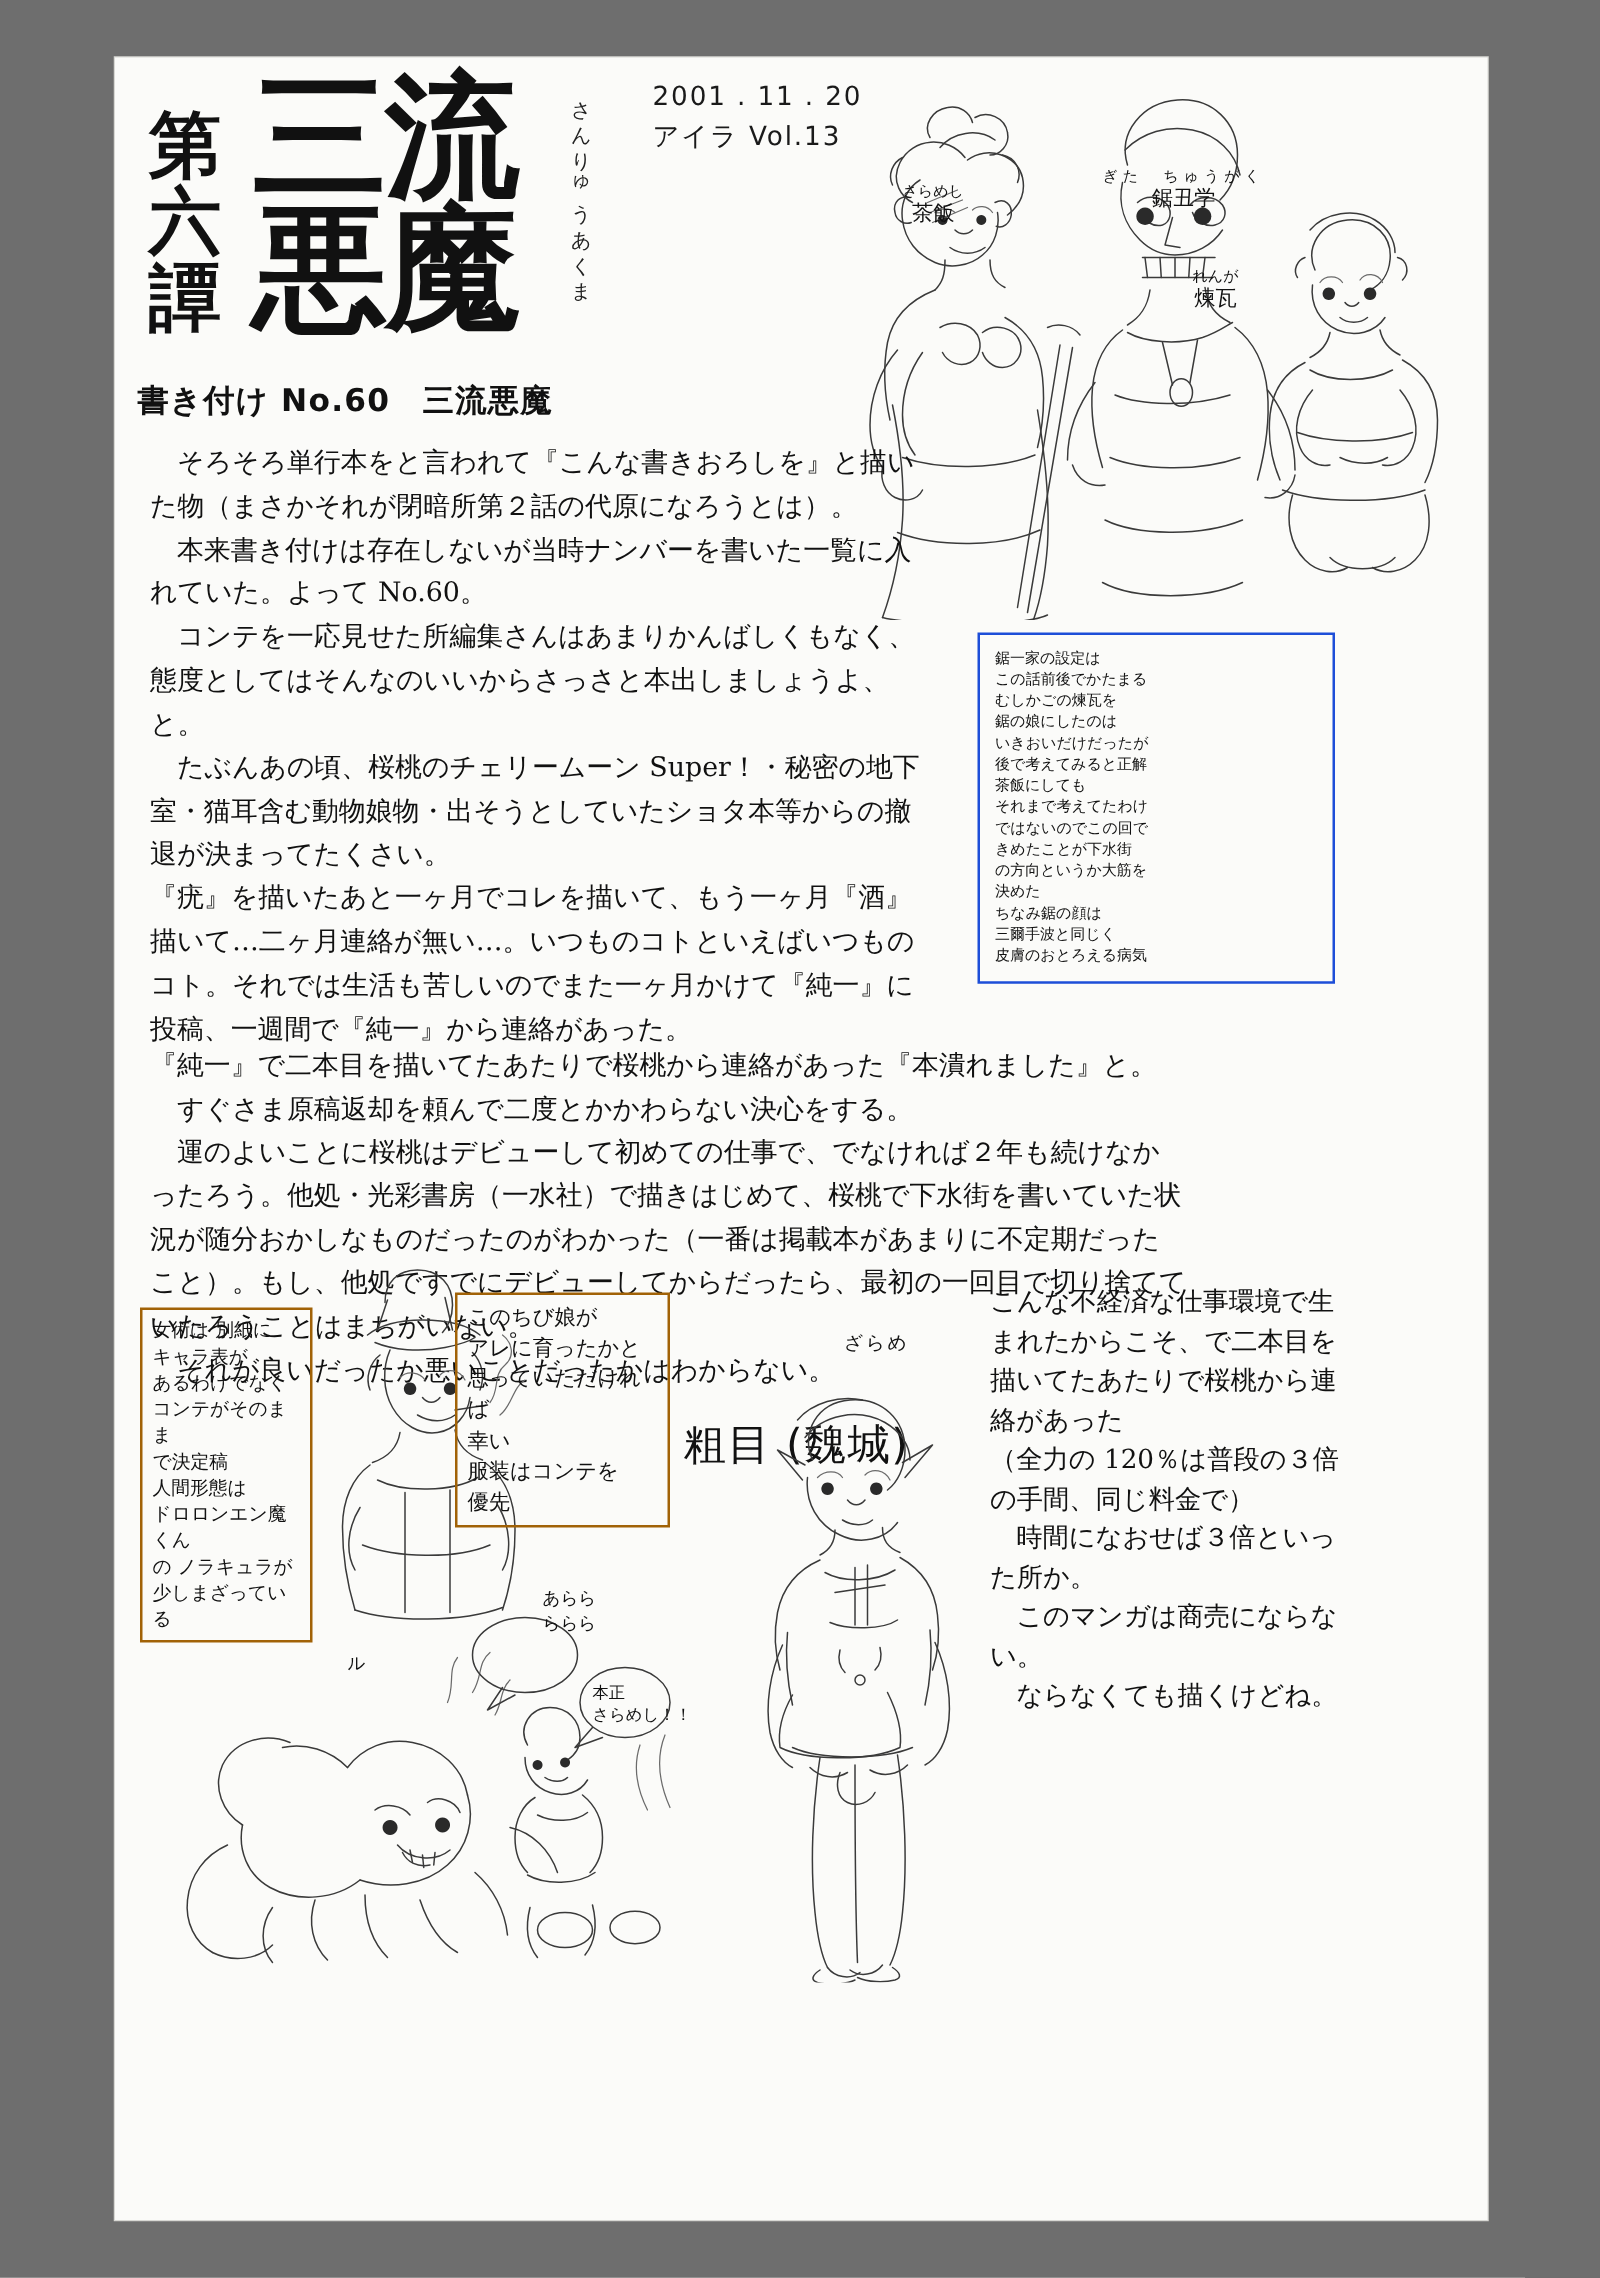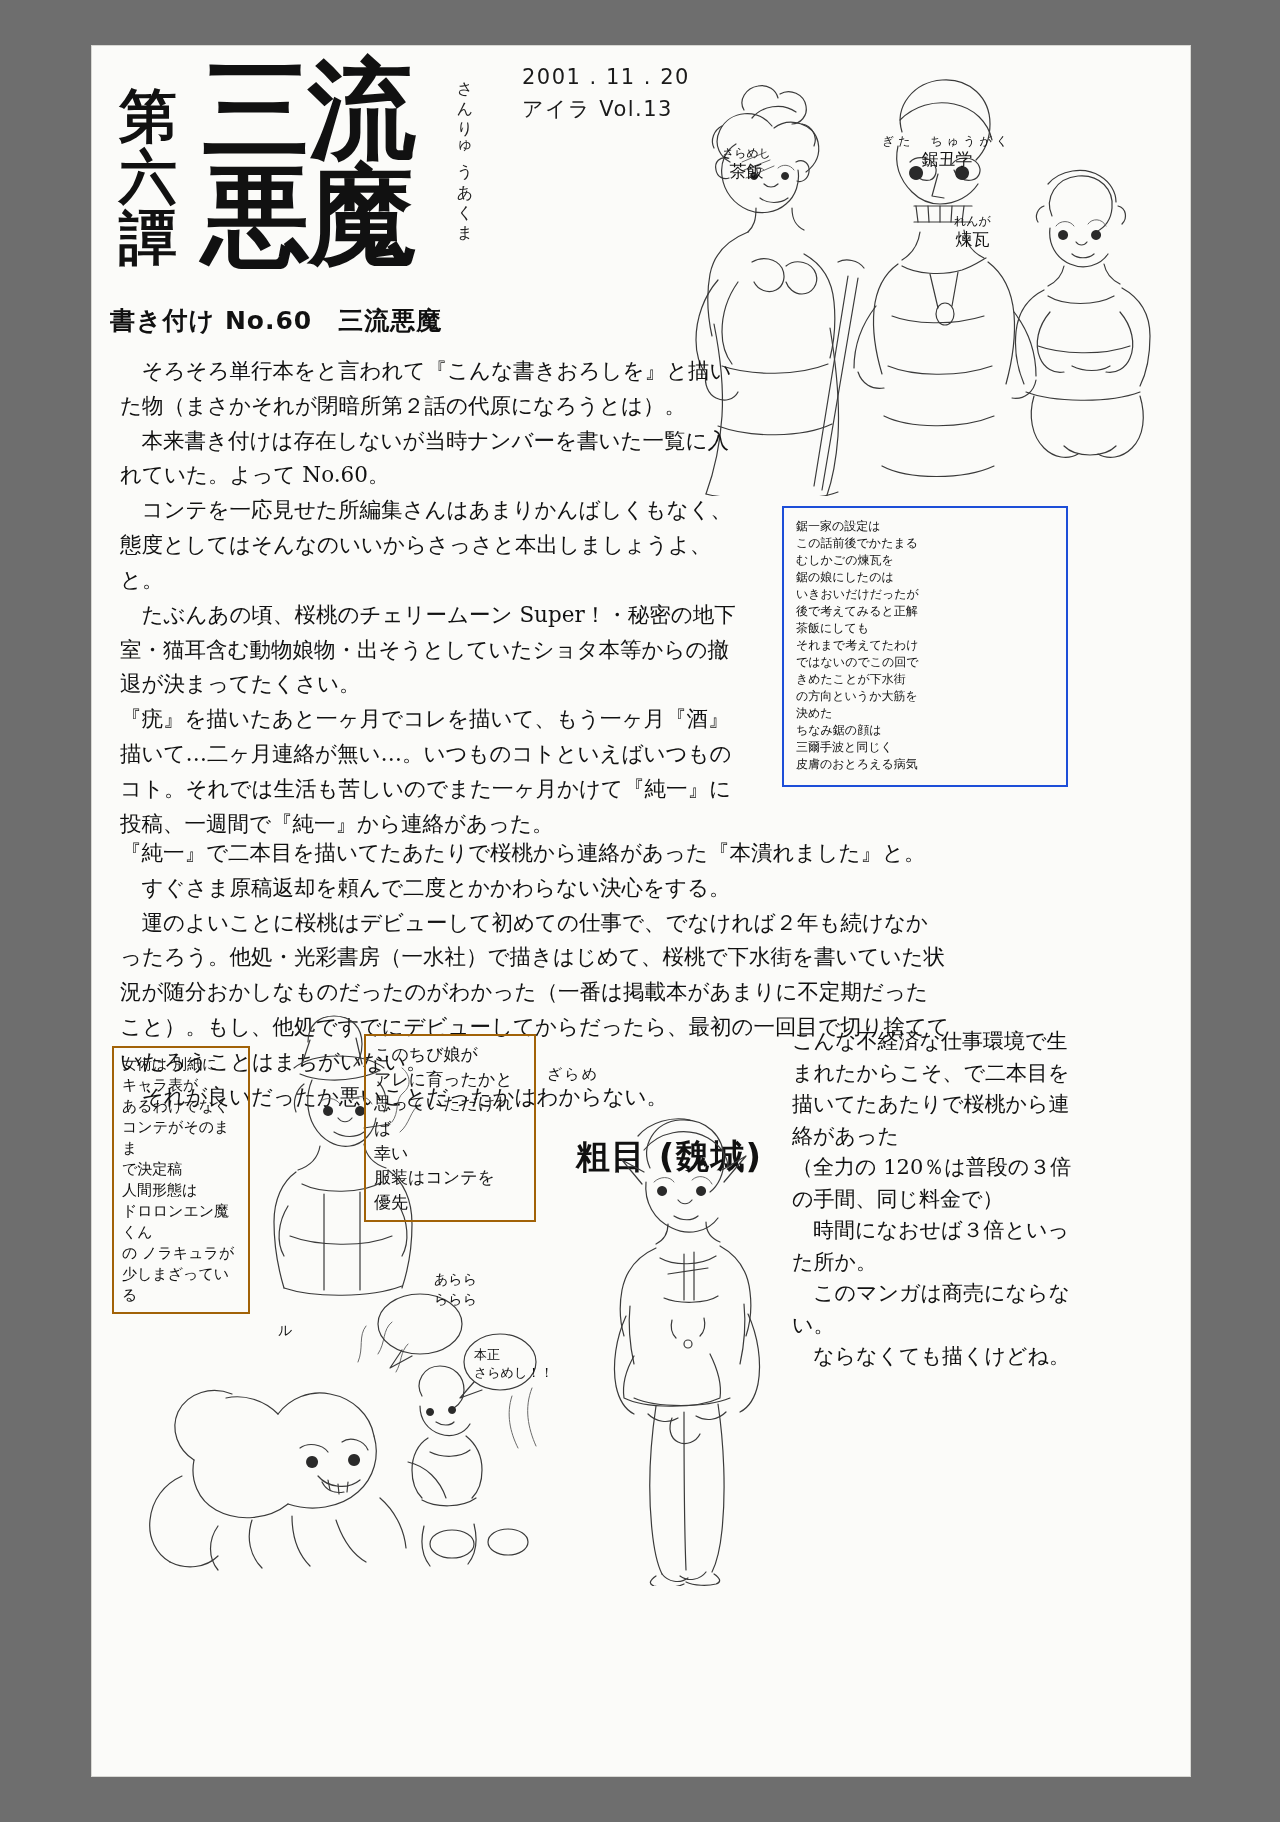--- a/index.html
+++ b/index.html
@@ -173,26 +173,26 @@
     top: 988px;
     width: 152px;
     font-size: 17px;
     line-height: 1.45;
   }
   .note-arame {
     left: 455px;
     top: 970px;
     font-size: 19px;
     line-height: 1.3;
+    text-align: right;
   }
   .arame-big {
     font-size: 34px;
-    font-weight: bold;
+    font-weight: normal;
     letter-spacing: 1px;
-    margin-left: 29px;
   }
   .arame-ruby {
     font-size: 15px;
     letter-spacing: 2px;
   }
   .bubble1 {
     left: 330px;
     top: 1224px;
     font-size: 14px;
     line-height: 1.4;

